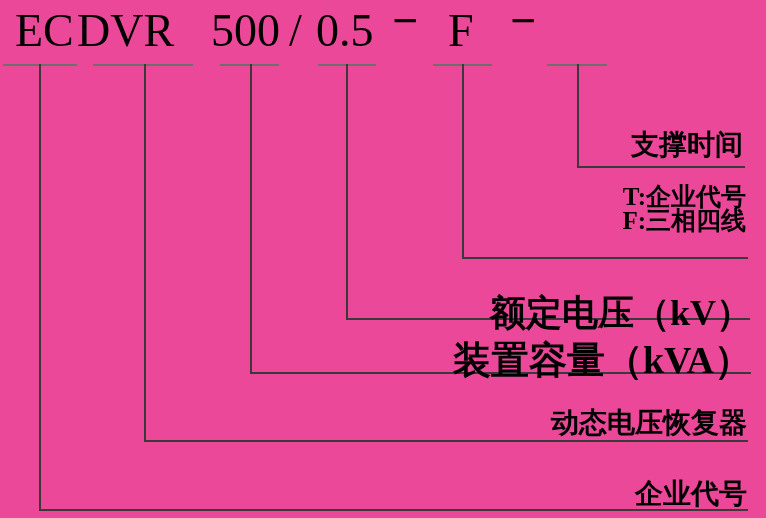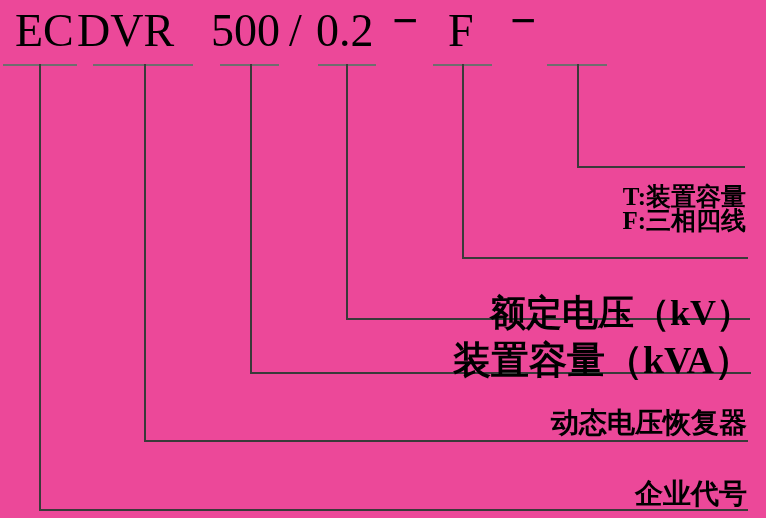--- a/index.html
+++ b/index.html
@@ -52,21 +52,21 @@
 </style>
 </head>
 <body>
 
 <div class="canvas">
 
   <span class="token" style="left:15px">EC</span>
   <span class="token" style="left:77px">DVR</span>
   <span class="token" style="left:211px">500</span>
   <span class="token" style="left:289px">/</span>
-  <span class="token" style="left:316px">0.2</span>
+  <span class="token" style="left:316px">0.5</span>
   <span class="token dash" style="left:392px">−</span>
   <span class="token" style="left:448px">F</span>
   <span class="token dash" style="left:510px">−</span>
 
   <div class="tick" style="left:3px;   width:74px"></div>
   <div class="tick" style="left:93px;  width:100px"></div>
   <div class="tick" style="left:220px; width:59px"></div>
   <div class="tick" style="left:318px; width:58px"></div>
   <div class="tick" style="left:433px; width:59px"></div>
   <div class="tick" style="left:547px; width:60px"></div>
@@ -78,20 +78,21 @@
   <div class="vline" style="left:462px; height:195px"></div>
   <div class="vline" style="left:577px; height:104px"></div>
 
   <div class="hline" style="left:577px; top:166px; width:168px"></div>
   <div class="hline" style="left:462px; top:257px; width:286px"></div>
   <div class="hline" style="left:346px; top:318px; width:404px"></div>
   <div class="hline" style="left:250px; top:372px; width:501px"></div>
   <div class="hline" style="left:144px; top:440px; width:604px"></div>
   <div class="hline" style="left:39px;  top:509px; width:709px"></div>
 
-  <div class="label" style="top:184px; right:20px; font-size:25px">T:装置容量</div>
+  <div class="label" style="top:131px; right:23px; font-size:28px">支撑时间</div>
+  <div class="label" style="top:184px; right:20px; font-size:25px">T:企业代号</div>
   <div class="label" style="top:208px; right:20px; font-size:25px">F:三相四线</div>
   <div class="label" style="top:295px; right:14px; font-size:36px">额定电压（kV）</div>
   <div class="label" style="top:341px; right:14px; font-size:38px">装置容量（kVA）</div>
   <div class="label" style="top:409px; right:19px; font-size:28px">动态电压恢复器</div>
   <div class="label" style="top:480px; right:19px; font-size:28px">企业代号</div>
 
 </div>
 
 </body></html>

